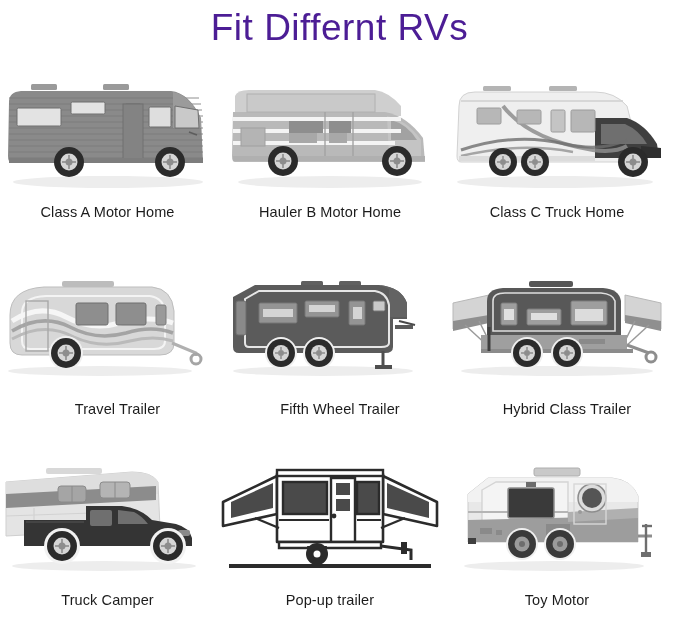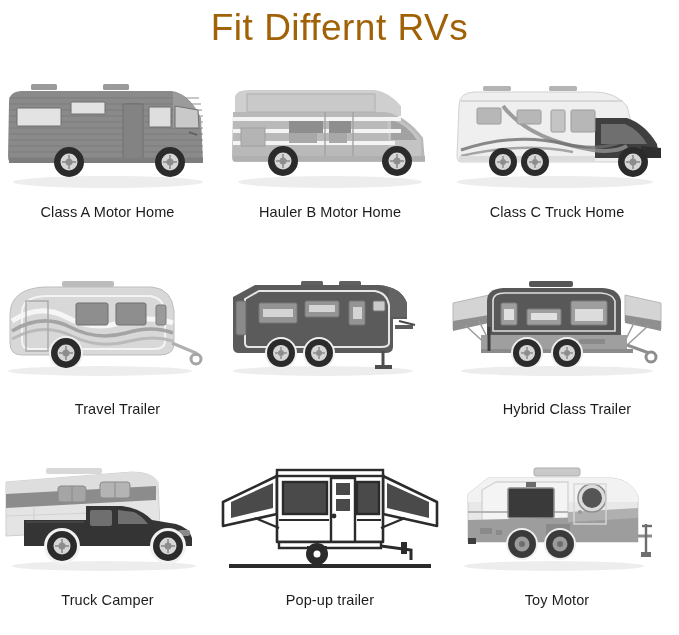--- a/index.html
+++ b/index.html
@@ -13,21 +13,21 @@
     font-family: "Liberation Sans", sans-serif;
     color: #1a1a1a;
     overflow: hidden;
     position: relative;
   }
   #page-title {
     text-align: center;
     font-size: 37px;
     font-weight: 400;
     letter-spacing: 0.5px;
-    color: #a16207;
+    color: #4c1d95;
     margin: 0;
     padding-top: 4px;
     height: 52px;
     line-height: 48px;
   }
   .grid {
     display: grid;
     grid-template-columns: repeat(3, 1fr);
     grid-template-rows: repeat(3, 193px);
     width: 550px;
@@ -348,20 +348,21 @@
           <circle cx="96" cy="94" r="3" fill="#8d8d8d"></circle>
           <g stroke="#8d8d8d" stroke-width="1.5">
             <line x1="96" y1="88" x2="96" y2="91"></line>
               <line x1="96" y1="97" x2="96" y2="100"></line>
             <line x1="90" y1="94" x2="93" y2="94"></line>
               <line x1="99" y1="94" x2="102" y2="94"></line>
           </g>
         </g>
       </svg>
     </div>
+    <div class="caption">Fifth Wheel Trailer</div>
   </div>
 
   <div class="cell row2">
     <div class="art">
       <svg width="224" height="130" viewBox="0 0 224 130" role="img">
         <ellipse cx="112" cy="112" rx="96" ry="5" fill="#ededed"></ellipse>
 
         <rect x="84" y="22" width="44" height="6" rx="2" fill="#575757"></rect>
 
         <path d="M8 44 L44 36 L44 62 L8 70 Z" fill="#d4d4d4" stroke="#b8b8b8" stroke-width="1"></path>

